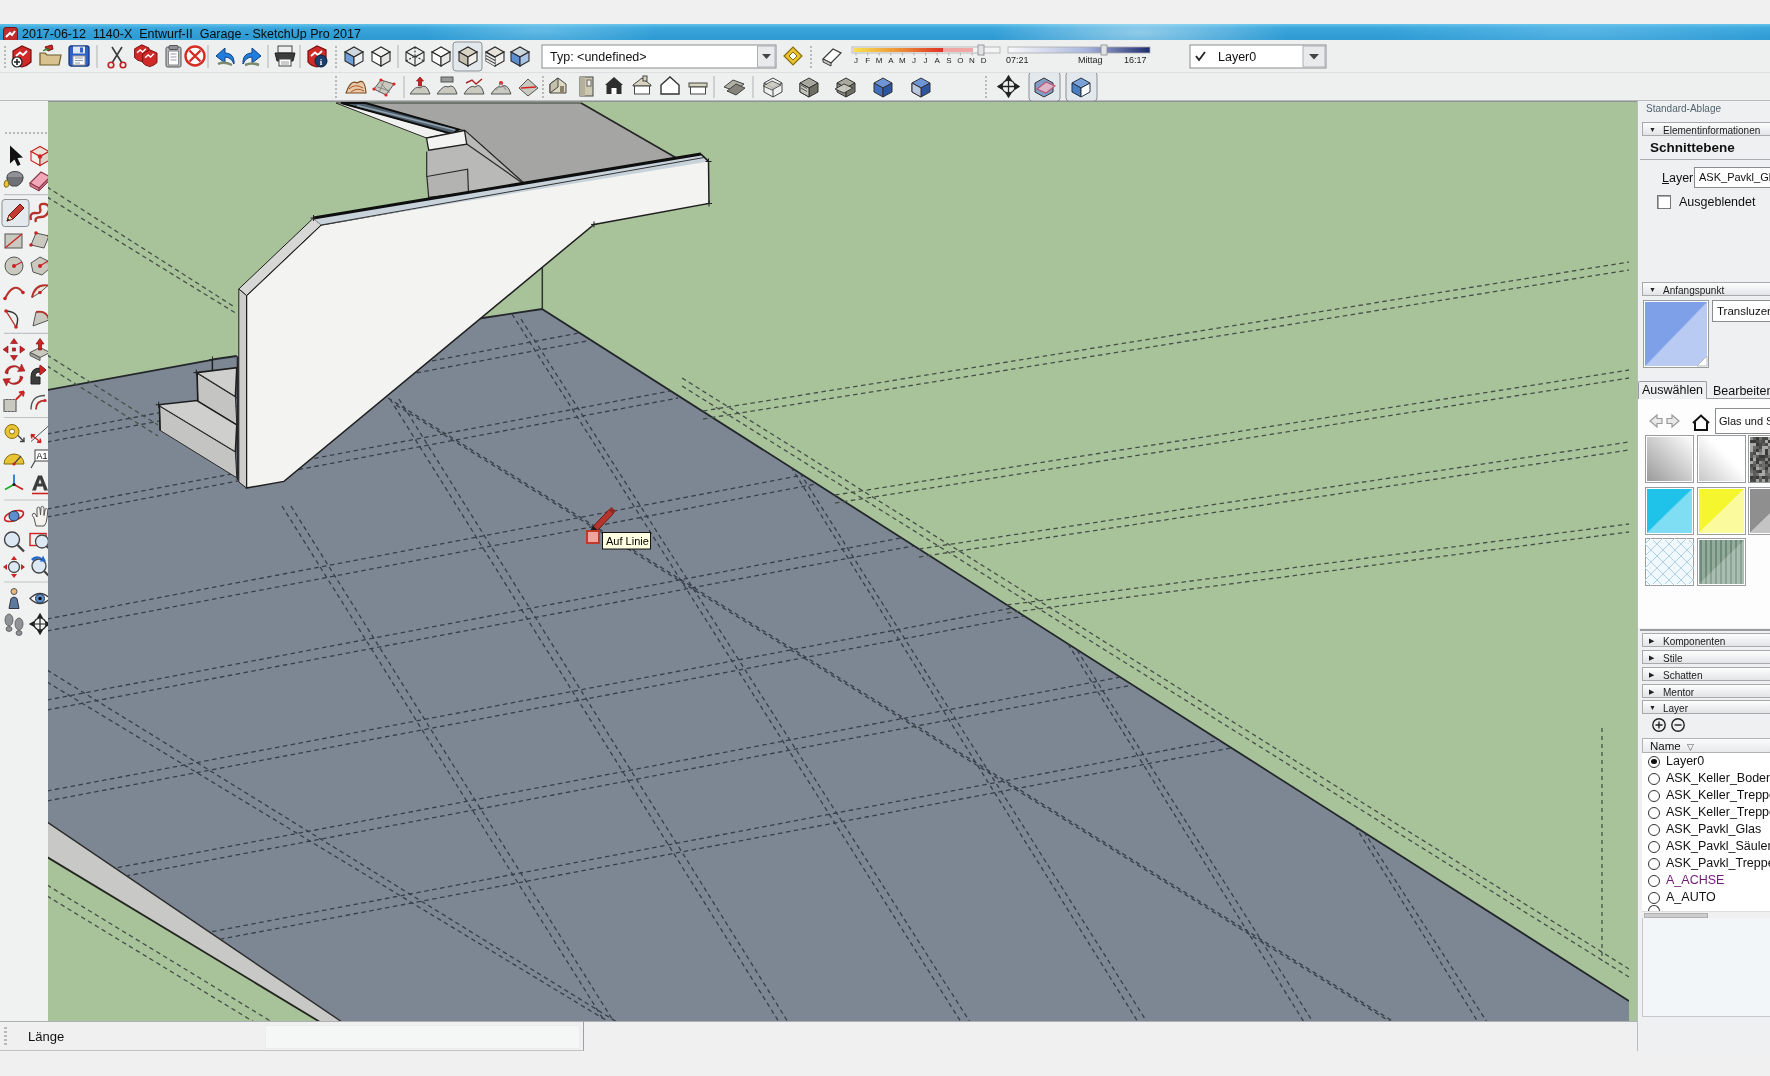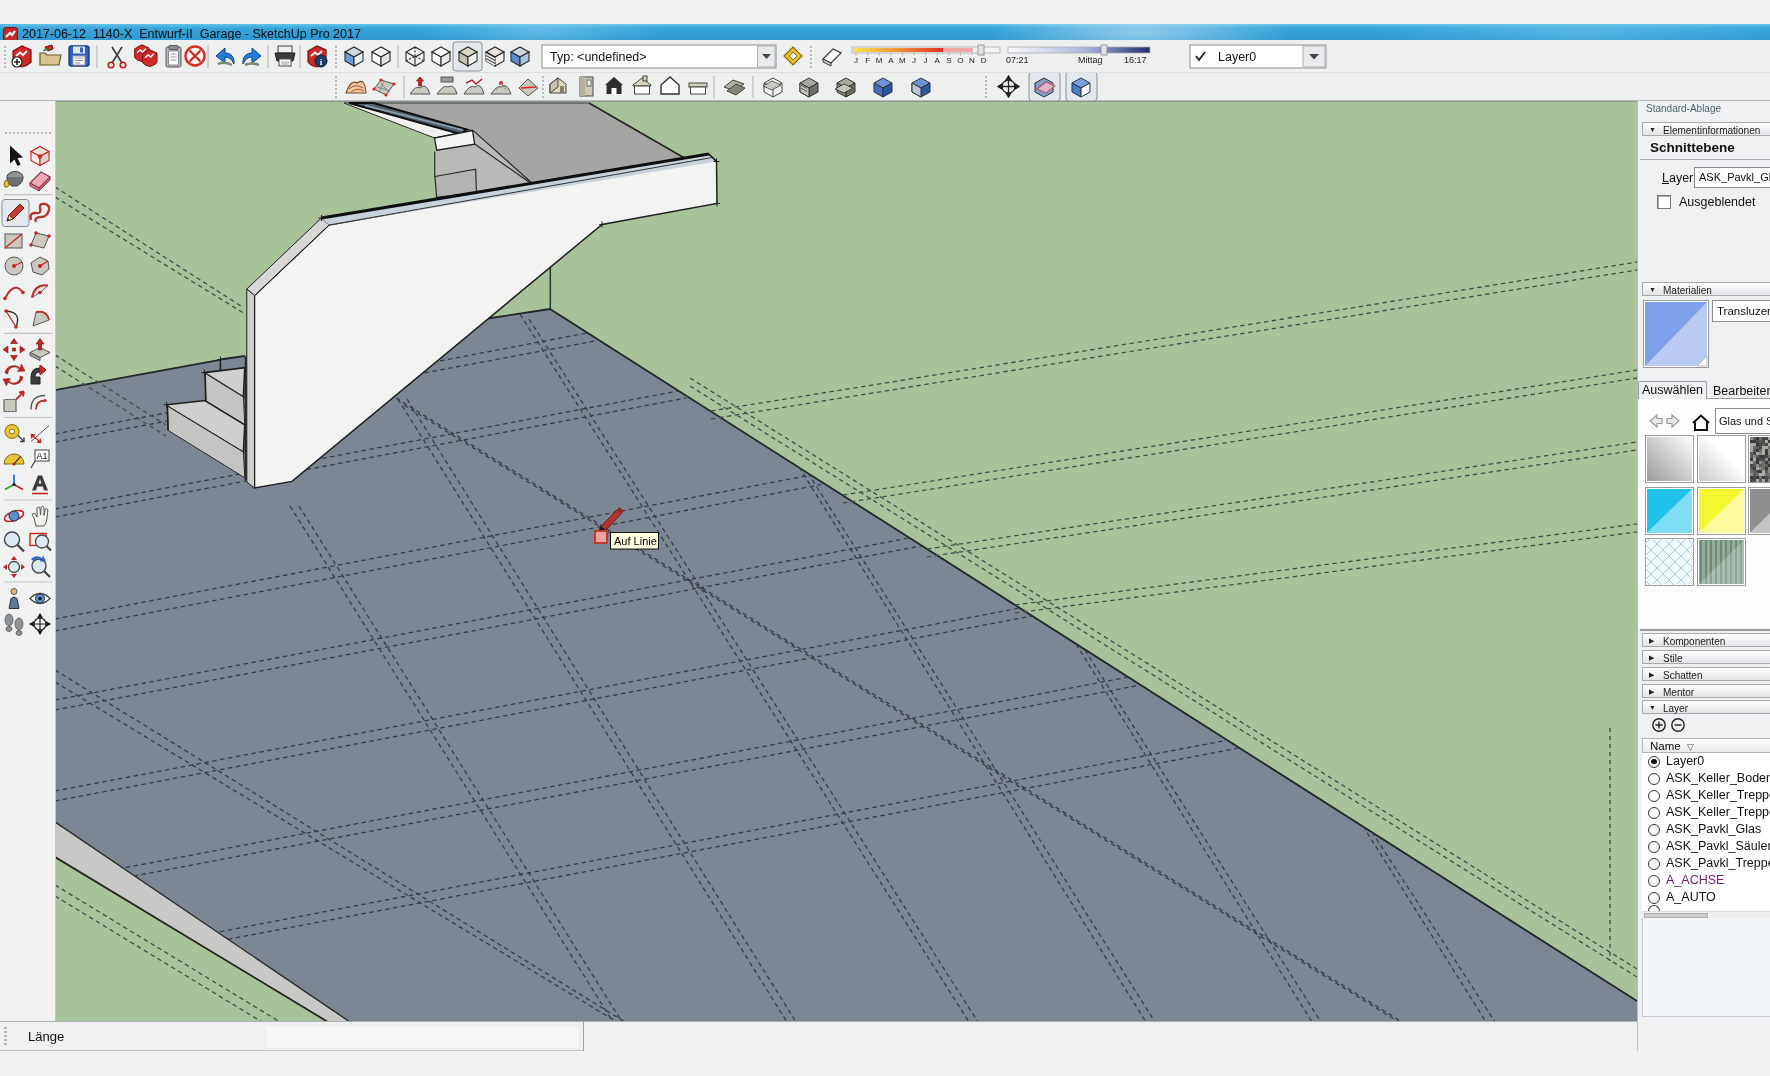--- a/index.html
+++ b/index.html
@@ -14,21 +14,21 @@
   background:radial-gradient(ellipse 200px 26px at 50% 30%, rgba(120,200,240,0.5), rgba(255,255,255,0)); }
 #titlebar .spot3 { left:420px; top:0; width:240px; height:22px;
   background:radial-gradient(ellipse 120px 22px at 50% 30%, rgba(180,230,250,0.35), rgba(255,255,255,0)); }
 #title-text { left:22px; top:3px; font-size:12.5px; color:#0b0b0b; }
 #menubar { left:0; top:22px; width:1770px; height:18px;
   background:linear-gradient(180deg,#fbfcfd,#eef1f3 60%,#e6e9ec); border-bottom:1px solid #d4d7da; }
 #menubar span { position:absolute; top:2px; font-size:12px; color:#1a1a1a; }
 #toolbar1 { left:0; top:40px; width:1770px; height:33px; background:#eef0f0; border-bottom:1px solid #dcdee0; }
 #toolbar2 { left:0; top:73px; width:1770px; height:28px; background:#eef0f0; border-bottom:1px solid #b9bcbe; }
 #palette { left:0; top:101px; width:56px; height:920px; background:#f0f1f1; border-right:1px solid #c4c7c9; }
-#viewport { left:56px; top:101px; width:1675px; height:920px; background:#a8c299; border-top:1px solid #8f9294; }
+#viewport { left:48px; top:101px; width:1675px; height:920px; background:#a8c299; border-top:1px solid #8f9294; }
 #rightpanel { left:1637px; top:101px; width:133px; height:950px; background:#eef0f1; border-left:1px solid #b9bcbe; }
 #vcb { left:0; top:1021px; width:584px; height:30px; background:#f0f0f0; border-right:1px solid #9aa0a4; border-bottom:1px solid #c0c3c5; border-top:1px solid #aeb2b5; }
 #botfill { left:584px; top:1021px; width:1053px; height:30px; background:#f0f0f0; border-top:1px solid #aeb2b5; }
 #statusbar { left:0; top:1051px; width:1770px; height:25px; background:#f0f0f0; border-top:1px solid #d5d8da; }
 .t { position:absolute; white-space:nowrap; }
 </style>
 </head>
 <body>
 <div id="app">
   <div id="titlebar" class="abs">
@@ -708,21 +708,21 @@
         <span style="position:absolute;left:20px;top:0.5px">Elementinformationen</span>
       </div>
 <div class="t" style="left:12px;top:39px;font-size:13.5px;font-weight:bold;color:#111">Schnittebene</div>
 <div class="t" style="left:2px;top:58px;width:131px;height:1px;background:#a8abad"></div>
 <div class="t" style="left:24px;top:70px;font-size:12.5px;color:#111"><u>L</u>ayer:</div>
 <div class="t" style="left:56px;top:66px;width:77px;height:21px;background:#fff;border:1px solid #8a8d90;font-size:11px;color:#111;line-height:19px;padding-left:4px;overflow:hidden">ASK_Pavkl_Glas</div>
 <div class="t" style="left:19px;top:94px;width:14px;height:14px;background:#fff;border:1px solid #777;box-shadow:inset 1px 1px 0 #aaa"></div>
 <div class="t" style="left:41px;top:94px;font-size:12.5px;color:#111">Ausgeblendet</div>
 <div class="t" style="left:4px;top:181px;width:129px;height:14px;background:linear-gradient(180deg,#fdfdfd,#e2e4e6);border:1px solid #a6aaad;font-size:10px;color:#1a1a1a;line-height:13px;">
         <span style="position:absolute;left:6px;top:0px;font-size:7px;color:#222">▼</span>
-        <span style="position:absolute;left:20px;top:0.5px">Materialien</span>
+        <span style="position:absolute;left:20px;top:0.5px">Anfangspunkt</span>
       </div>
 <svg class="t" style="left:5px;top:199px" width="66" height="68" viewBox="0 0 66 68">
 <rect x="0.5" y="0.5" width="65" height="67" fill="#fff" stroke="#9a9da0"></rect>
 <polygon points="2,2 64,2 64,66 2,66" fill="#b9cbf3"></polygon>
 <polygon points="2,2 64,2 2,66" fill="#7da0e8"></polygon>
 <path d="M2,66 L64,2" stroke="#98b4ee" stroke-width="1"></path>
 <polygon points="64,66 54,66 64,56" fill="#fff" stroke="#bbb"></polygon>
 </svg>
 <div class="t" style="left:74px;top:199px;width:59px;height:22px;background:#fff;border:1px solid #8a8d90;font-size:11.5px;color:#111;line-height:20px;padding-left:4px;overflow:hidden">Transluzent&nbsp;f</div>
 <div class="t" style="left:0px;top:280px;width:133px;height:18px;border-bottom:1px solid #9a9da0"></div>

